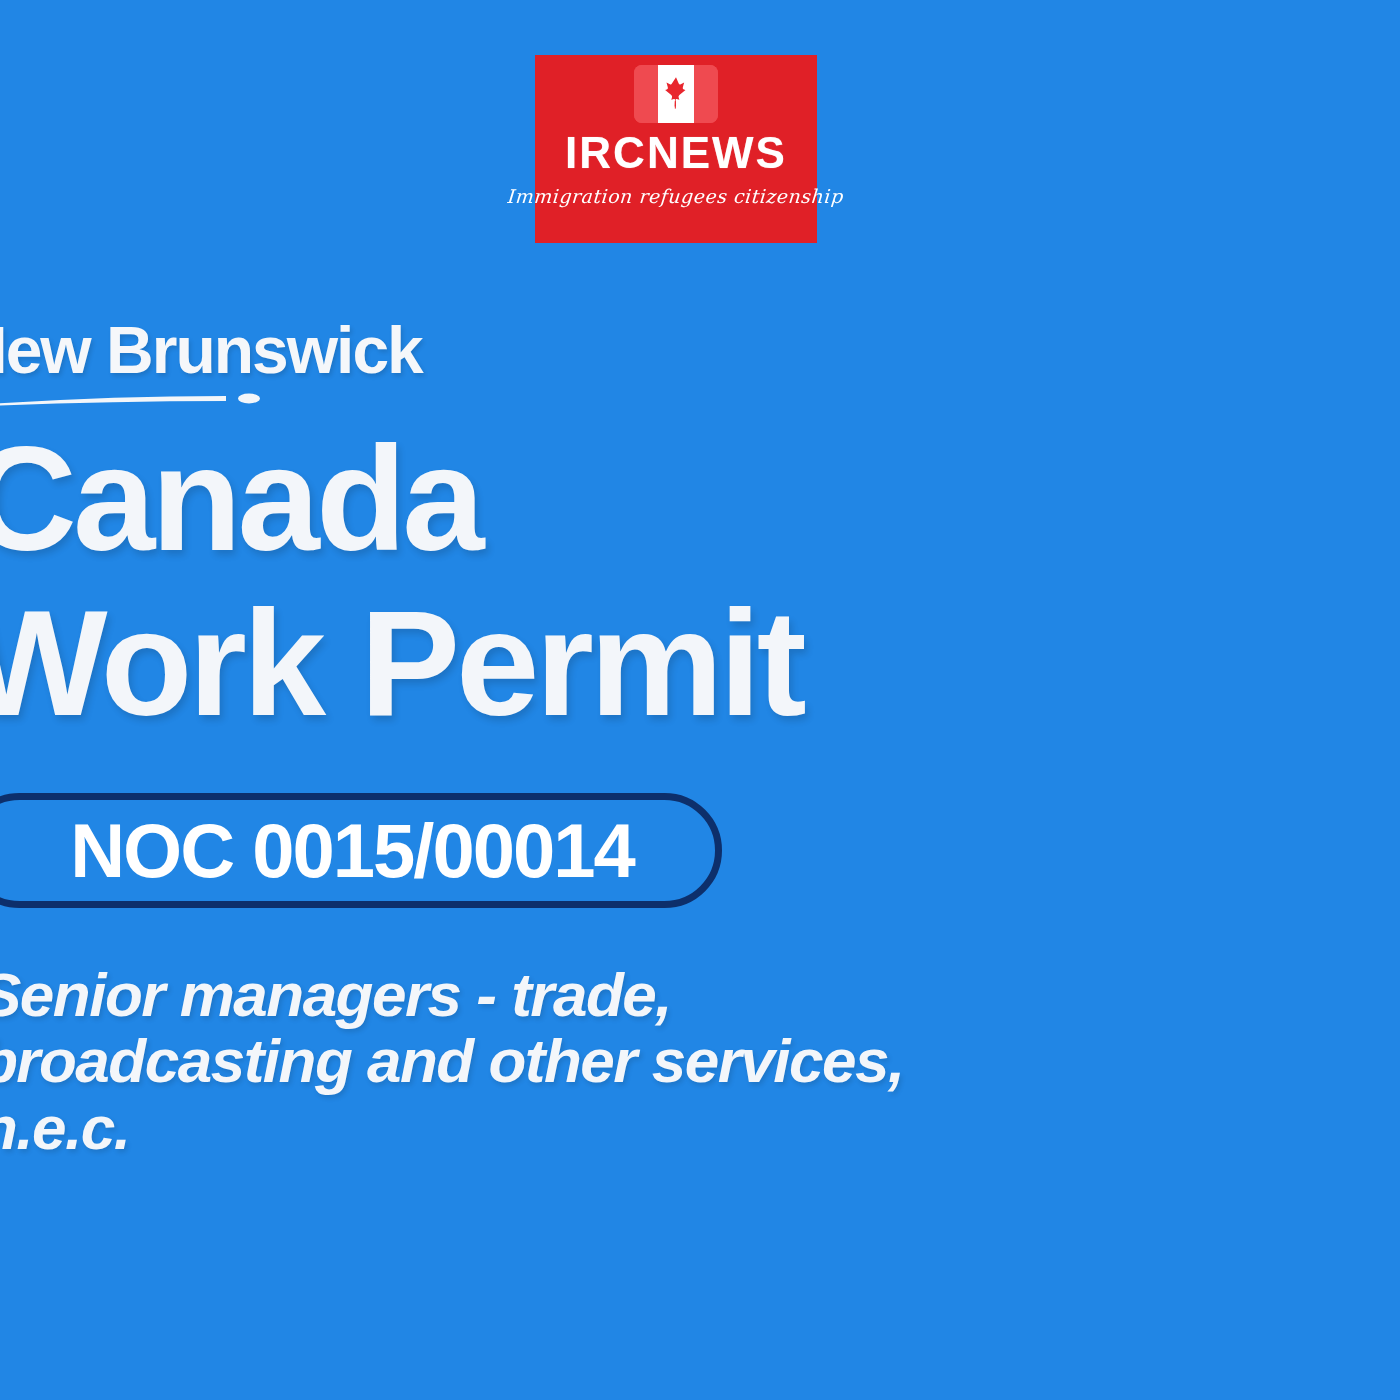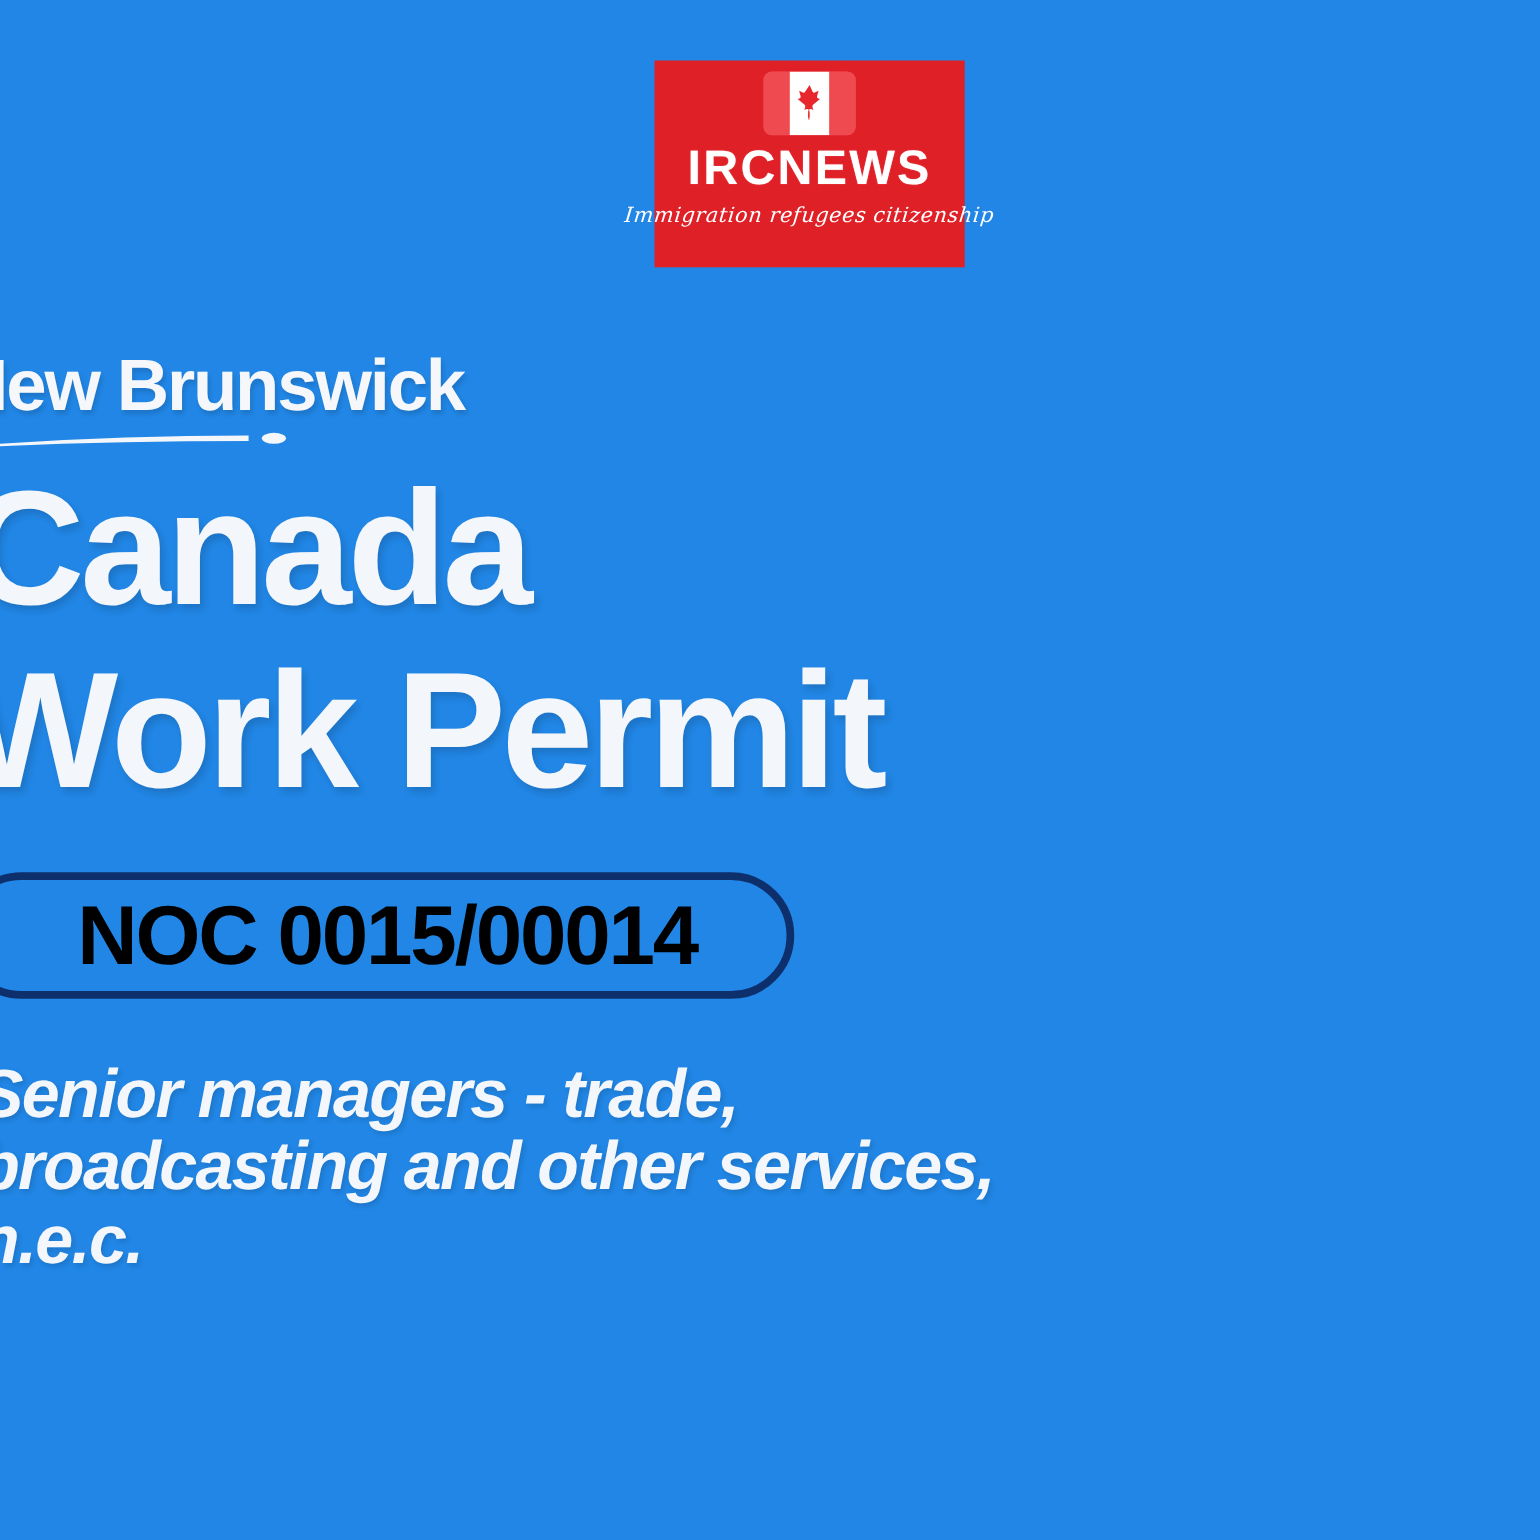--- a/index.html
+++ b/index.html
@@ -18,21 +18,21 @@
     position: relative;
     width: 1400px;
     height: 1400px;
     background: #2186e5;
     overflow: hidden;
   }
 
   
   .logo-box {
     position: absolute;
-    left: 595px;
+    left: 535px;
     top: 55px;
     width: 282px;
     height: 188px;
     background: #e02027;
     display: flex;
     flex-direction: column;
     align-items: center;
     justify-content: flex-start;
     padding-top: 10px;
     box-sizing: border-box;
@@ -119,21 +119,21 @@
     width: 760px;
     height: 115px;
     border: 7px solid #0d2f6b;
     border-radius: 60px;
     box-sizing: border-box;
     display: flex;
     align-items: center;
     justify-content: center;
   }
   .noc-text {
-    color: #000000;
+    color: #ffffff;
     font-size: 76px;
     font-weight: bold;
     letter-spacing: -2px;
     white-space: nowrap;
     margin-left: 20px;
   }
 
   
   .desc {
     position: absolute;

